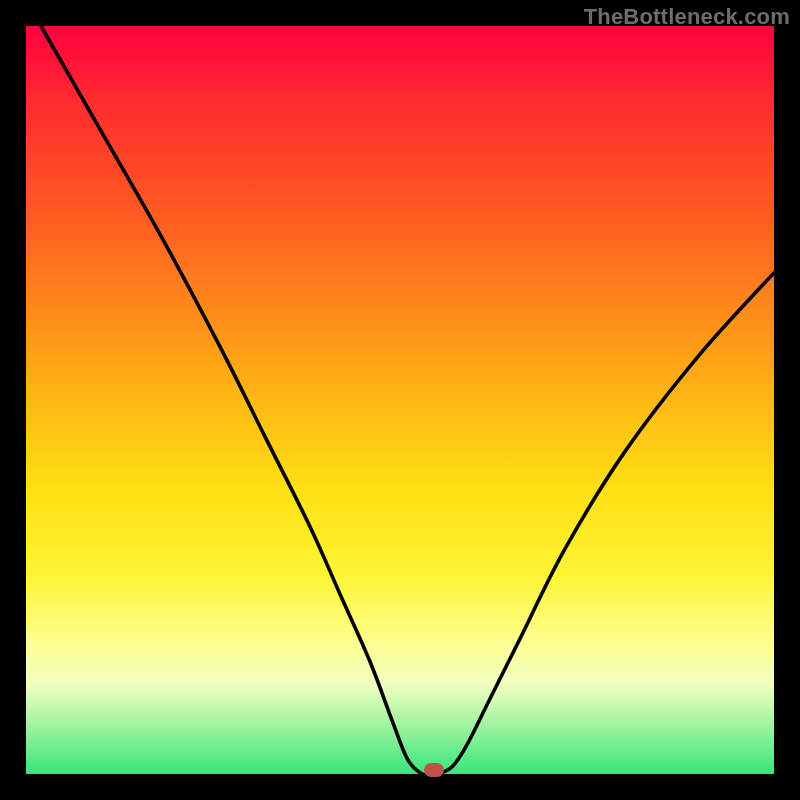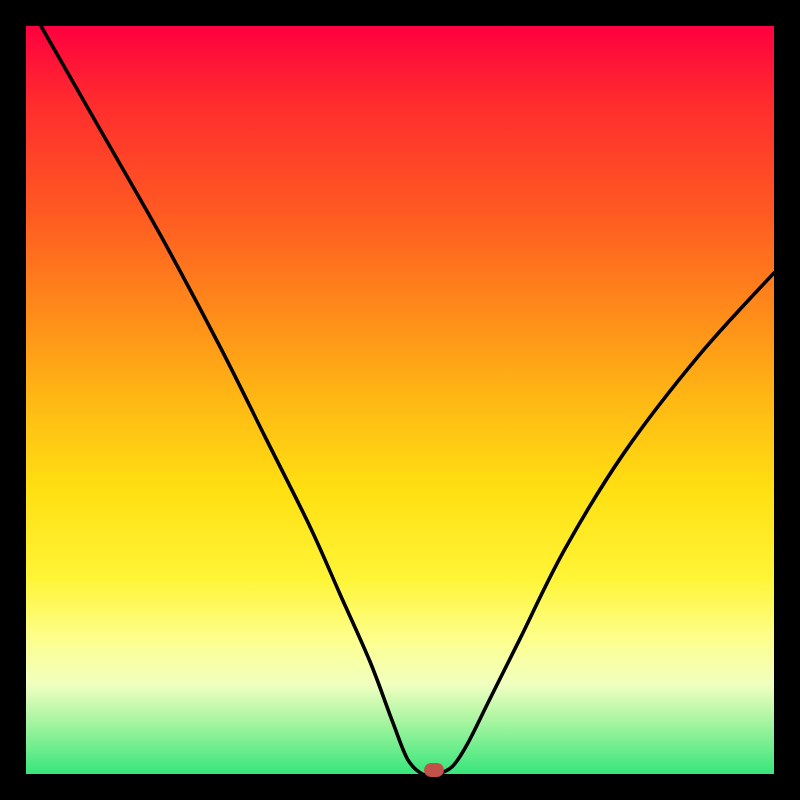--- a/index.html
+++ b/index.html
@@ -57,13 +57,14 @@
 </head>
 <body>
 
 <div class="frame">
   <div class="plot-area">
     <svg class="curve" viewBox="0 0 748 748">
       <path fill="none" stroke="#000" stroke-width="3.6" stroke-linecap="round" d="M 14.96 0 C 24.933333333333334 17.453333333333337, 54.85333333333334 69.81333333333336, 74.8 104.72000000000003 C 94.74666666666666 139.6266666666667, 114.69333333333331 173.28666666666672, 134.64 209.44000000000005 C 154.58666666666664 245.5933333333334, 177.02666666666667 287.9800000000001, 194.48000000000002 321.64000000000004 C 211.93333333333337 355.3, 224.4 381.48, 239.36 411.4 C 254.32000000000002 441.31999999999994, 271.77333333333337 474.97999999999996, 284.24 501.15999999999997 C 296.70666666666665 527.3399999999999, 304.1866666666666 546.04, 314.15999999999997 568.48 C 324.1333333333333 590.9200000000001, 335.35333333333335 614.6066666666666, 344.08000000000004 635.8 C 352.80666666666673 656.9933333333333, 360.28666666666663 679.4333333333333, 366.52 695.64 C 372.75333333333333 711.8466666666667, 376.49333333333334 724.3133333333333, 381.48 733.04 C 386.4666666666667 741.7666666666667, 391.4533333333333 745.5066666666667, 396.44 748 C 401.4266666666667 750.4933333333333, 406.41333333333336 749.2466666666667, 411.40000000000003 748 C 416.3866666666667 746.7533333333333, 421.3733333333333 745.5066666666667, 426.35999999999996 740.52 C 431.34666666666664 735.5333333333333, 435.08666666666664 729.3000000000001, 441.32 718.08 C 447.55333333333334 706.86, 455.0333333333333 690.6533333333334, 463.76 673.2 C 472.4866666666667 655.7466666666667, 481.21333333333337 638.2933333333333, 493.68 613.36 C 506.14666666666665 588.4266666666667, 521.1066666666666 554.7666666666667, 538.56 523.6 C 556.0133333333333 492.43333333333334, 575.9599999999999 458.77333333333337, 598.4 426.36 C 620.84 393.94666666666666, 648.2666666666667 359.03999999999996, 673.2 329.11999999999995 C 698.1333333333334 299.19999999999993, 735.5333333333333 260.5533333333333, 748 246.83999999999997" id="curvePath"></path>
     </svg>
     <div class="marker" id="marker" style="left: 397.66px; top: 737.26px; background: rgb(192, 82, 74);"></div>
   </div>
+  <div class="watermark">TheBottleneck.com</div>
 </div>
 
 </body></html>

